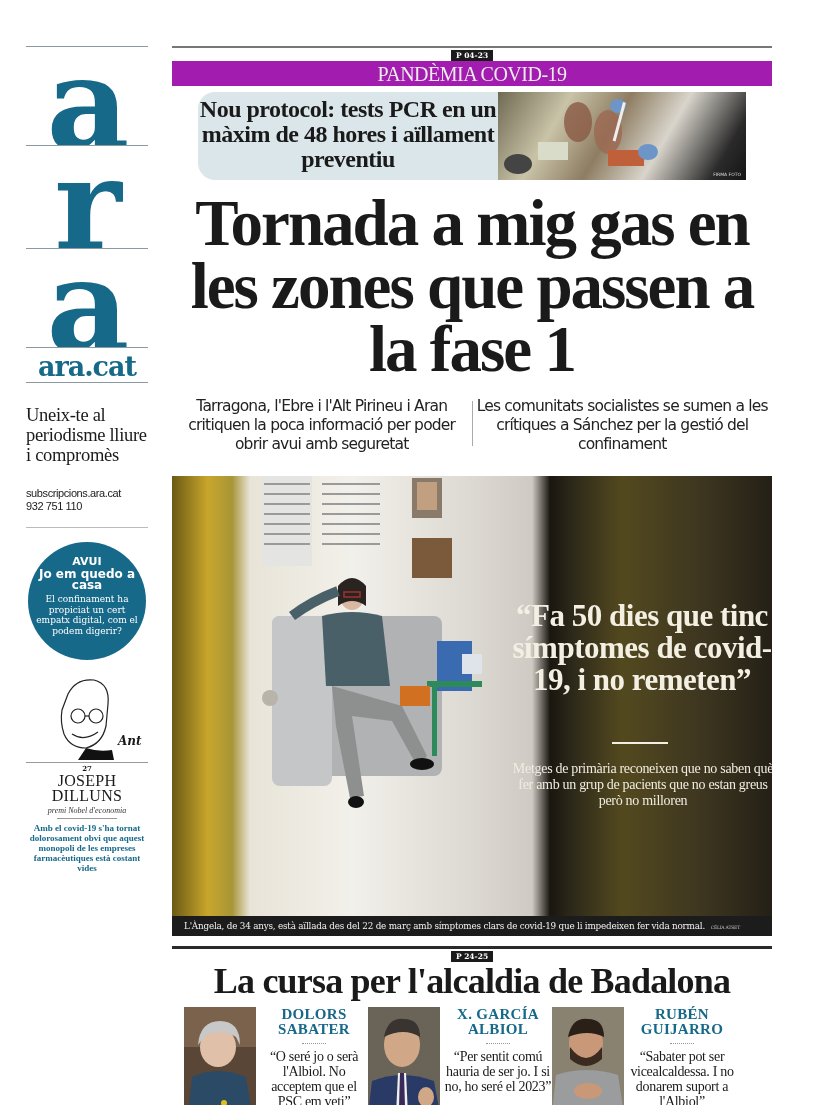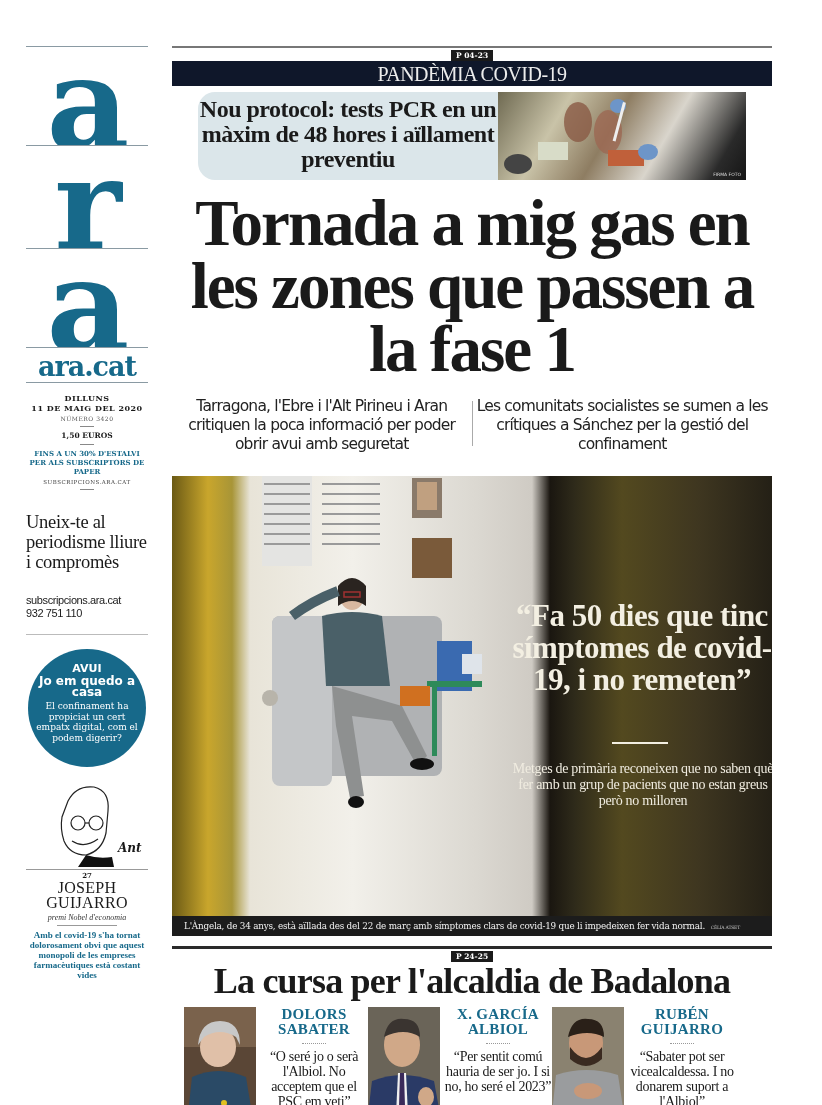--- a/index.html
+++ b/index.html
@@ -48,21 +48,21 @@
   .quote-block .quote { font-family: "Liberation Serif", serif; font-weight: bold; color: #17698a; font-size: 9px; line-height: 10px; margin-top: 4px; }
 
   
   .main { position: absolute; left: 172px; top: 46px; width: 600px; }
   .top-rule { height: 2px; background: #777; }
   .page-tag {
     display: block; width: fit-content; margin: 2px auto 0; background: #1a1a1a; color: #fff;
     font-size: 7.5px; font-weight: bold; padding: 1px 5px; line-height: 9px;
   }
   .section-bar {
-    background: #0f172a; color: #ececec; text-align: center; height: 25px;
+    background: #a21caf; color: #ececec; text-align: center; height: 25px;
     font-family: "Liberation Serif", serif; font-size: 20px; line-height: 26px; letter-spacing: -0.5px;
   }
   .teaser { position: relative; margin: 6px auto 0; width: 548px; height: 88px; background: #dbe6ea; display: flex; border-radius: 17px; }
   .teaser .txt {
     width: 300px; text-align: center; font-family: "Liberation Serif", serif; font-weight: bold;
     font-size: 24px; line-height: 25px; padding-top: 5px; letter-spacing: -0.5px;
   }
   .teaser .photo {
     position: absolute; right: 0; top: 0; width: 248px; height: 88px; overflow: hidden;
     background: linear-gradient(120deg, #6f6a52 0%, #c9c3a8 25%, #8e7d62 45%, #d9d5cc 65%, #2a2a2a 88%, #151515 100%);
@@ -122,31 +122,20 @@
   <div class="rule"></div>
   <div class="logo-letter logo-a1">a</div>
   <div class="rule"></div>
   <div class="logo-letter logo-r">r</div>
   <div class="rule"></div>
   <div class="logo-letter logo-a2">a</div>
   <div class="rule"></div>
   <div class="logo-url">ara.cat</div>
   <div class="rule"></div>
 
-  <div class="meta">
-    <div class="day">DILLUNS</div>
-    <div class="day">11 DE MAIG DEL 2020</div>
-    <div class="num">NÚMERO 3420</div>
-    <div class="tiny-rule"></div>
-    <div class="price">1,50 EUROS</div>
-    <div class="tiny-rule"></div>
-    <div class="promo">FINS A UN 30% D'ESTALVI PER ALS SUBSCRIPTORS DE PAPER</div>
-    <div class="subs">SUBSCRIPCIONS.ARA.CAT</div>
-    <div class="tiny-rule"></div>
-  </div>
 
   <div class="join">Uneix-te al periodisme lliure i compromès</div>
   <div class="contact">
     <div>subscripcions.ara.cat</div>
     <div>932 751 110</div>
   </div>
   <div class="rule2"></div>
 
   <div class="badge">
     <div class="b1">AVUI</div>
@@ -162,21 +151,21 @@
       <line x1="37" y1="42" x2="41" y2="42" stroke="#222" stroke-width="1.2"></line>
       <path d="M24 60 Q36 68 50 58" fill="none" stroke="#222" stroke-width="1.2"></path>
       <path d="M38 74 Q50 78 64 76 L66 86 L30 86 Z" fill="#111"></path>
     </svg>
     <span class="sig">Ant</span>
   </div>
 
   <div class="quote-block">
     <div class="pg">27</div>
     <div class="name">JOSEPH</div>
-    <div class="name">GUIJARRO</div>
+    <div class="name">DILLUNS</div>
     <div class="role">premi Nobel d'economia</div>
     <div class="qrule"></div>
     <div class="quote">Amb el covid-19 s'ha tornat dolorosament obvi que aquest monopoli de les empreses farmacèutiques està costant vides</div>
   </div>
 </div>
 
 <div class="main">
   <div class="top-rule"></div>
   <span class="page-tag">P 04-23</span>
   <div class="section-bar">PANDÈMIA COVID-19</div>

